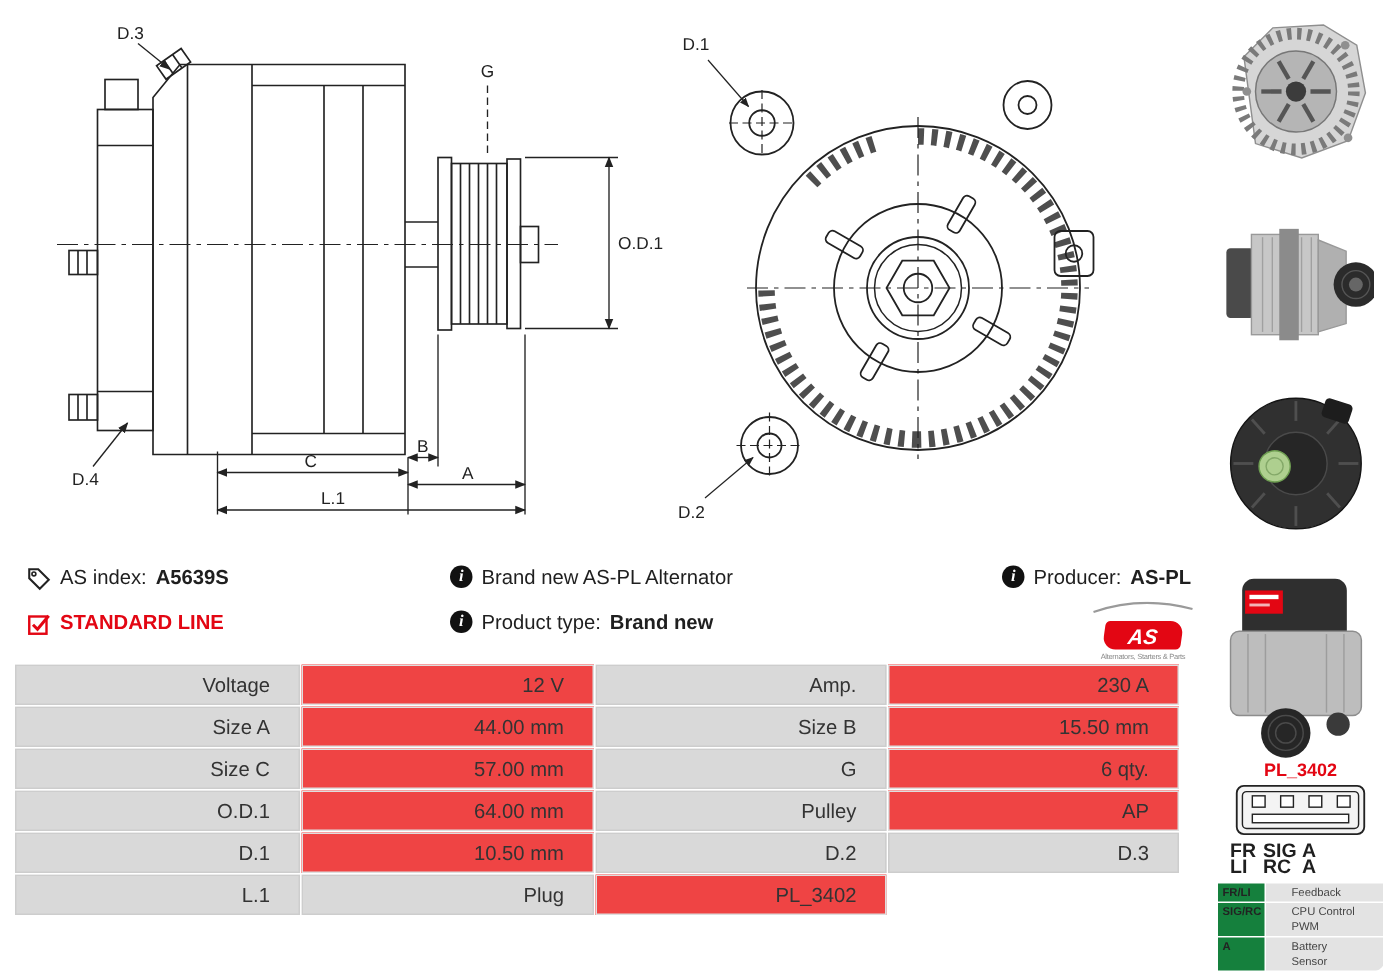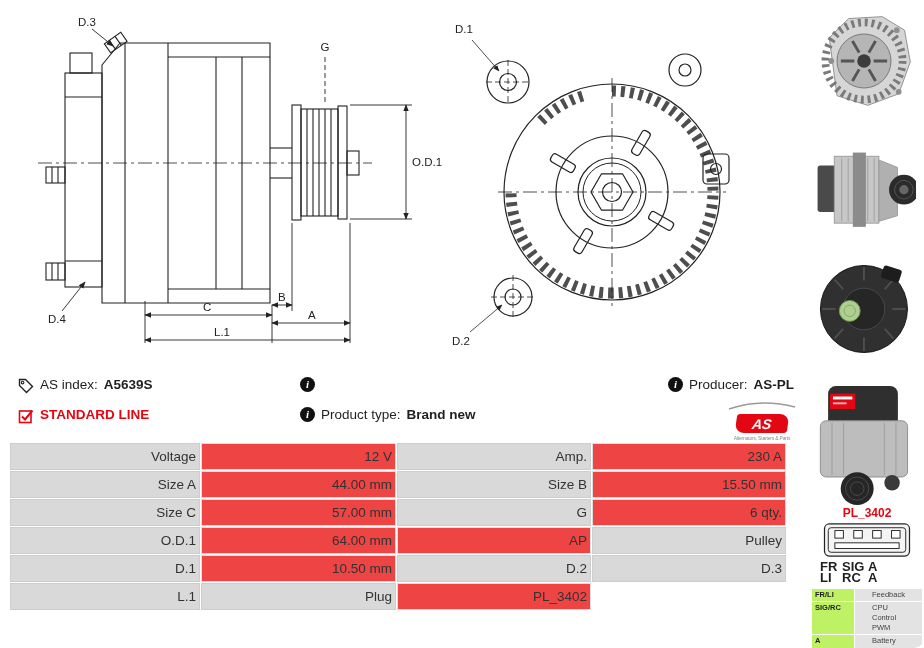--- a/index.html
+++ b/index.html
@@ -21,40 +21,40 @@
   .logo { position:absolute; left:726px; top:396px; width:72px; text-align:center; }
   .logo-box { background:#e30613; color:#fff; font-style:italic; font-weight:bold; font-size:14px;
     width:52px; height:19px; display:flex; align-items:center; justify-content:center;
     border-radius:3px 9px 3px 9px; transform:skewX(-8deg); margin:0 auto; }
   .logo-tag { font-size:5px; color:#8a8a8a; margin-top:2px; letter-spacing:-0.2px; white-space:nowrap; }
 
   
   .spec-table { position:absolute; left:10px; top:443px; width:776px; display:grid;
     grid-template-columns:190px 195px 194px 194px; grid-auto-rows:27px; gap:1px;
     font-size:13.5px; color:#333; background:#fff; }
-  .cell { display:flex; align-items:center; justify-content:flex-end; padding-right:4px; }
+  .cell { display:flex; align-items:center; justify-content:flex-end; padding-right:20px; }
   .cell.label { background:#d9d9d9; box-shadow:inset 0 0 0 1px #cdcdcd; }
   .cell.value { background:#ef4444; box-shadow:inset 0 0 0 1px #dedede; }
   .cell.blank { background:transparent; box-shadow:none; }
 
   
   .photo { position:absolute; }
 
   
   .plug-panel { position:absolute; left:812px; top:506px; width:110px; }
   .plug-code { color:#e30613; font-weight:bold; font-size:12px; text-align:center; margin-bottom:3px; }
   .plug-conn { display:block; margin:0 auto; }
   .pin-rows { margin:4px 0 0 8px; font-weight:bold; font-size:13px; line-height:11px; }
   .pin-row span { display:inline-block; }
   .pin-row span:nth-child(1){ width:22px; }
   .pin-row span:nth-child(2){ width:26px; }
   .pin-row span:nth-child(3){ width:12px; }
   .legend { margin-top:6px; }
   .legend-row { display:flex; gap:1px; margin-bottom:1px; font-size:7.5px; line-height:10px; }
-  .legend-key { width:42px; background:#bef264; font-weight:bold; padding:1px 3px; color:#222; text-align:left; }
+  .legend-key { width:31px; background:#15803d; font-weight:bold; padding:1px 3px; color:#222; text-align:left; }
   .legend-desc { flex:1; background:#e3e3e3; padding:1px 17px; color:#444; }
 </style>
 </head>
 <body>
 
 <div class="page">
 
   <svg class="abs" style="left:20px; top:5px" width="428" height="345" viewBox="0 0 428 345">
     <defs>
       <marker id="ar1" viewBox="0 0 10 10" refX="9" refY="5" markerWidth="8" markerHeight="8" orient="auto-start-reverse">
@@ -260,20 +260,21 @@
           <path d="M1.5,1.5 h6 l7,7 -6,6 -7,-7 z" fill="none" stroke="#222" stroke-width="1.4"></path>
           <circle cx="4.6" cy="4.6" r="1.3" fill="none" stroke="#222" stroke-width="1.1"></circle>
         </svg>
     </span>
     <span>AS index:</span>
     <span class="b">A5639S</span>
   </div>
 
   <div class="info" style="left:300px; top:377px">
     <span class="info-icon">i</span>
+    <span>Brand new AS-PL Alternator</span>
   </div>
 
   <div class="info" style="left:668px; top:377px">
     <span class="info-icon">i</span>
     <span>Producer:</span>
     <span class="b">AS-PL</span>
   </div>
 
   <div class="info" style="left:18px; top:407px">
     <span class="glyph">
@@ -312,22 +313,22 @@
     <div class="cell label">Size B</div>
     <div class="cell value">15.50 mm</div>
 
     <div class="cell label">Size C</div>
     <div class="cell value">57.00 mm</div>
     <div class="cell label">G</div>
     <div class="cell value">6 qty.</div>
 
     <div class="cell label">O.D.1</div>
     <div class="cell value">64.00 mm</div>
+    <div class="cell label">Pulley</div>
     <div class="cell value">AP</div>
-    <div class="cell label">Pulley</div>
 
     <div class="cell label">D.1</div>
     <div class="cell value">10.50 mm</div>
     <div class="cell label">D.2</div>
 
     <div class="cell label">D.3</div>
     <div class="cell label">L.1</div>
 
     <div class="cell label">Plug</div>
     <div class="cell value">PL_3402</div>

